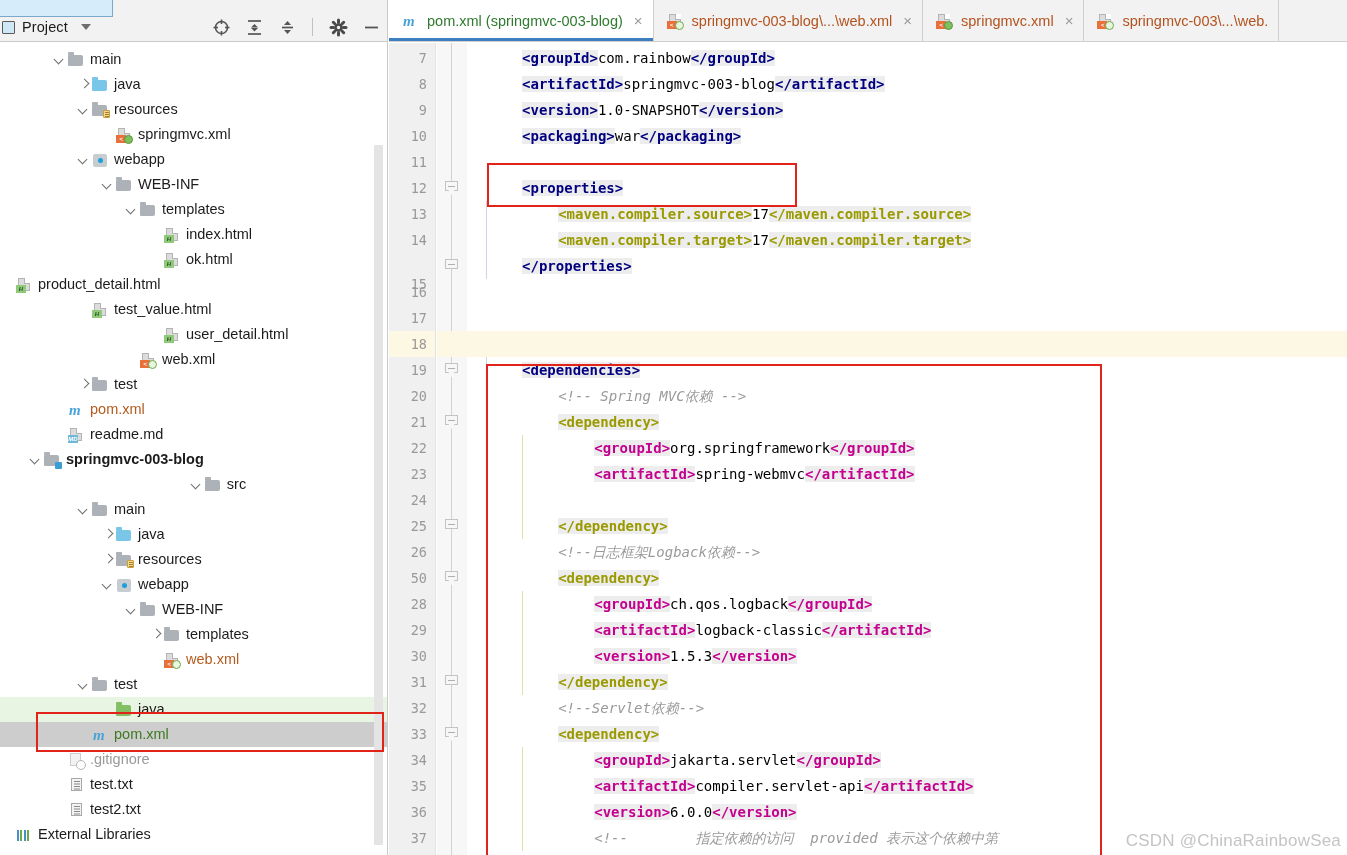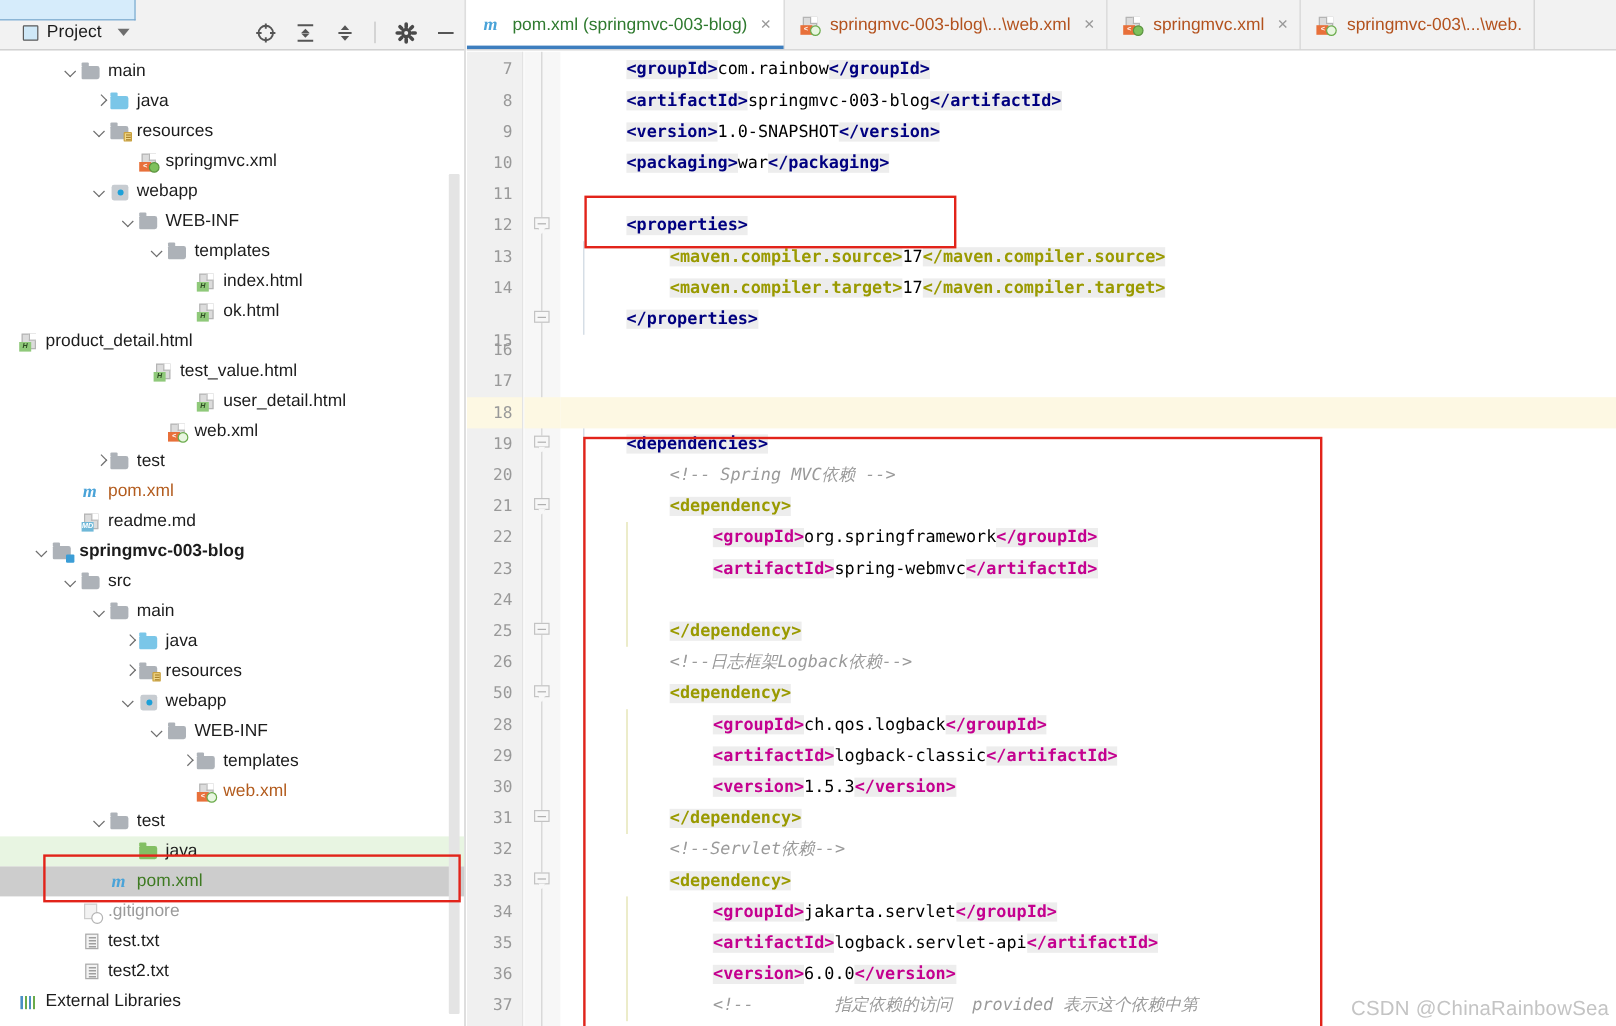--- a/index.html
+++ b/index.html
@@ -21,21 +21,21 @@
   }
   #project-header {
     position: relative; height: 42px; background: #f2f2f2;
     border-bottom: 1px solid #c9c9c9;
     display: flex; align-items: flex-end; padding-bottom: 6px;
   }
   #partial-tab {
     position: absolute; left: 0; top: 0; width: 113px; height: 17px;
     background: #d6ecfb; border: 1px solid #7aa9cc; border-top: none; border-left: none;
   }
-  .ph-left { display: flex; align-items: center; gap: 7px; padding-left: 19px; }
+  .ph-left { display: flex; align-items: center; gap: 7px; padding-left: 2px; }
   .ph-icon-sq {
     width: 13px; height: 13px; border: 1.6px solid #5a5a5a; border-radius: 1px;
     background: #cfe8f7; display: inline-block;
   }
   #project-title { font-size: 14.5px; color: #1a1a1a; letter-spacing: .1px; }
   .caret-down {
     width: 0; height: 0; border-left: 5px solid transparent;
     border-right: 5px solid transparent; border-top: 6px solid #6e6e6e;
     display: inline-block; margin-left: 6px;
   }
@@ -383,21 +383,21 @@
           <span class="lbl">ok.html</span>
         </div>
         <div class="row" style="">
           <span class="arrow"></span>
           <span class="ic">
             <i class="ic-file"></i>
             <i class="tag-green">H</i>
           </span>
           <span class="lbl">product_detail.html</span>
         </div>
-        <div class="row" style="padding-left: 112px;">
+        <div class="row" style="padding-left: 76px;">
           <span class="arrow"></span>
           <span class="ic">
             <i class="ic-file"></i>
             <i class="tag-green">H</i>
           </span>
           <span class="lbl">test_value.html</span>
         </div>
         <div class="row" style="padding-left: 148px;">
           <span class="arrow"></span>
           <span class="ic">
@@ -438,21 +438,21 @@
           <span class="lbl">readme.md</span>
         </div>
         <div class="row" style="padding-left: 28px;">
           <span class="arrow down"></span>
           <span class="ic">
             <i class="f-grey"></i>
             <i class="badge-src"></i>
           </span>
           <span class="lbl bold">springmvc-003-blog</span>
         </div>
-        <div class="row" style="padding-left: 52px;">
+        <div class="row" style="padding-left: 52px; justify-content: center;">
           <span class="arrow down"></span>
           <span class="ic">
             <i class="f-grey"></i>
           </span>
           <span class="lbl">src</span>
         </div>
         <div class="row" style="padding-left: 76px;">
           <span class="arrow down"></span>
           <span class="ic">
             <i class="f-grey"></i>
@@ -694,21 +694,21 @@
           <div class="codeline" style="top: 470px; left: 91.16px;"><span class="tag-y">&lt;/dependency&gt;</span></div>
           <div class="codeline" style="top: 496px; left: 91.16px;"><span class="cmt">&lt;!--日志框架Logback依赖--&gt;</span></div>
           <div class="codeline" style="top: 522px; left: 91.16px;"><span class="tag-y">&lt;dependency&gt;</span></div>
           <div class="codeline" style="top: 548px; left: 127.24px;"><span class="tag-m">&lt;groupId&gt;</span><span class="txt">ch.qos.logback</span><span class="tag-m">&lt;/groupId&gt;</span></div>
           <div class="codeline" style="top: 574px; left: 127.24px;"><span class="tag-m">&lt;artifactId&gt;</span><span class="txt">logback-classic</span><span class="tag-m">&lt;/artifactId&gt;</span></div>
           <div class="codeline" style="top: 600px; left: 127.24px;"><span class="tag-m">&lt;version&gt;</span><span class="txt">1.5.3</span><span class="tag-m">&lt;/version&gt;</span></div>
           <div class="codeline" style="top: 626px; left: 91.16px;"><span class="tag-y">&lt;/dependency&gt;</span></div>
           <div class="codeline" style="top: 652px; left: 91.16px;"><span class="cmt">&lt;!--Servlet依赖--&gt;</span></div>
           <div class="codeline" style="top: 678px; left: 91.16px;"><span class="tag-y">&lt;dependency&gt;</span></div>
           <div class="codeline" style="top: 704px; left: 127.24px;"><span class="tag-m">&lt;groupId&gt;</span><span class="txt">jakarta.servlet</span><span class="tag-m">&lt;/groupId&gt;</span></div>
-          <div class="codeline" style="top: 730px; left: 127.24px;"><span class="tag-m">&lt;artifactId&gt;</span><span class="txt">logback.servlet-api</span><span class="tag-m">&lt;/artifactId&gt;</span></div>
+          <div class="codeline" style="top: 730px; left: 127.24px;"><span class="tag-m">&lt;artifactId&gt;</span><span class="txt">compiler.servlet-api</span><span class="tag-m">&lt;/artifactId&gt;</span></div>
           <div class="codeline" style="top: 756px; left: 127.24px;"><span class="tag-m">&lt;version&gt;</span><span class="txt">6.0.0</span><span class="tag-m">&lt;/version&gt;</span></div>
           <div class="codeline" style="top: 782px; left: 127.24px;"><span class="cmt">&lt;!--        指定依赖的访问  provided 表示这个依赖中第</span></div>
           <div class="vline" style="left: 19px; top: 158px; height: 78px;"></div>
           <div class="vline" style="left: 19px; top: 314px; height: 676px;"></div>
           <div class="vline y" style="left: 55px; top: 392px; height: 104px;"></div>
           <div class="vline y" style="left: 55px; top: 548px; height: 104px;"></div>
           <div class="vline y" style="left: 55px; top: 704px; height: 104px;"></div>
         </div>
       <div id="watermark">CSDN @ChinaRainbowSea</div>
     <div class="redbox" style="left: 98px; top: 120px; width: 310px; height: 44px;"></div>

